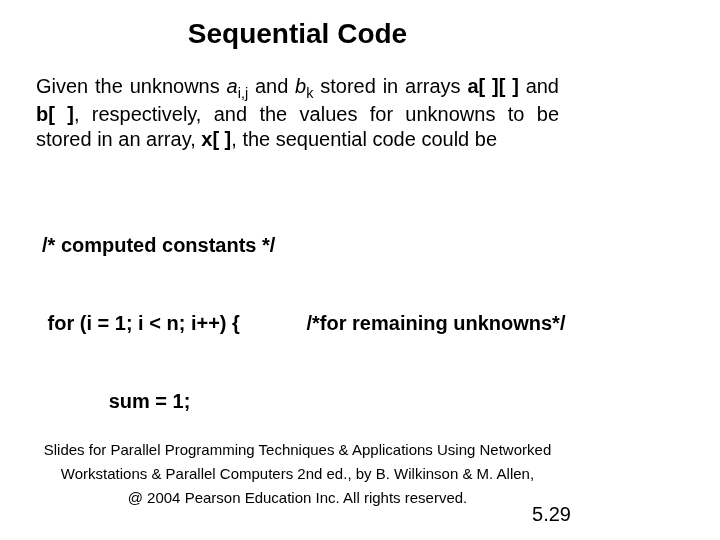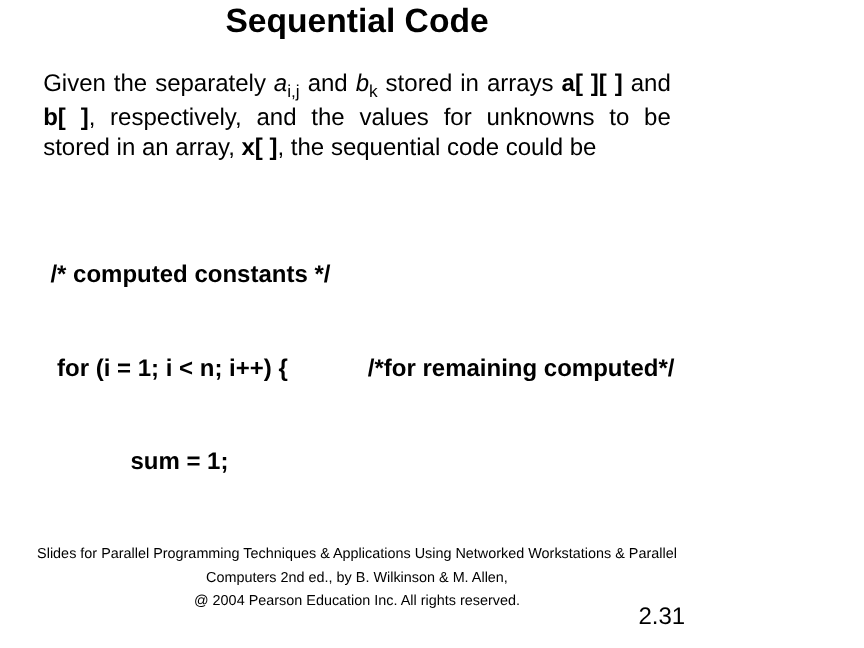--- a/index.html
+++ b/index.html
@@ -1,48 +1,48 @@
 <!DOCTYPE html>
 <html><head>
 <meta charset="utf-8">
 <style>
   * { box-sizing: border-box; margin: 0; padding: 0; }
   html, body { width: 720px; height: 540px; background: #fff; font-family: Arial, Helvetica, sans-serif; color: #000; overflow: hidden; }
-  .slide { position: relative; width: 595px; height: 540px; padding: 2px 36px 0 36px; }
+  .slide { position: relative; width: 595px; height: 540px; padding: 18px 36px 0 36px; }
   .title { text-align: center; font-size: 28px; font-weight: bold; margin-bottom: 24px; }
   .para { font-size: 20px; line-height: 1.25; text-align: justify; margin-bottom: 28px; }
   .italic { font-style: italic; }
   .sub { font-size: 0.72em; vertical-align: sub; }
   .code { font-size: 20px; font-weight: bold; font-family: Arial, sans-serif; line-height: 1.3; white-space: pre; margin-left: 6px; }
   .code .row { display: flex; }
   .code .cl { flex: 0 0 auto; }
   .code .cr { flex: 0 0 auto; }
-  .footer { position: absolute; left: 0; right: 0; bottom: 30px; text-align: center; font-size: 12px; line-height: 1.6; }
+  .footer { position: absolute; left: 0; right: 0; bottom: 30px; text-align: center; font-size: 15px; line-height: 1.6; }
   .pagenum { position: absolute; right: 24px; bottom: 14px; font-size: 20px; }
 </style>
 </head>
 <body>
 
 <div class="slide">
 
   <h1 class="title">Sequential Code</h1>
 
   <p class="para">
-    <span>Given the separately </span><span class="italic">a</span><span class="sub">i,j</span><span> and </span><span class="italic">b</span><span class="sub">k</span><span> stored in arrays </span><b>a[ ][ ]</b><span> and </span><b>b[ ]</b><span>, respectively, and the values for unknowns to be stored in an array, </span><b>x[ ]</b><span>, the sequential code could be</span>
+    <span>Given the unknowns </span><span class="italic">a</span><span class="sub">i,j</span><span> and </span><span class="italic">b</span><span class="sub">k</span><span> stored in arrays </span><b>a[ ][ ]</b><span> and </span><b>b[ ]</b><span>, respectively, and the values for unknowns to be stored in an array, </span><b>x[ ]</b><span>, the sequential code could be</span>
   </p>
 
   <div class="code">
     <div class="row"><span class="cr">/* computed constants */</span></div>
-    <div class="row"><span class="cl"> for (i = 1; i &lt; n; i++) {            </span><span class="cr">/*for remaining computed*/</span></div>
+    <div class="row"><span class="cl"> for (i = 1; i &lt; n; i++) {            </span><span class="cr">/*for remaining unknowns*/</span></div>
     <div>            sum = 1;</div>
     
     
     
   </div>
 
   <div class="footer">
     <div>Slides for Parallel Programming Techniques &amp; Applications Using Networked Workstations &amp; Parallel Computers 2nd ed., by B. Wilkinson &amp; M. Allen,</div>
     <div>@ 2004 Pearson Education Inc. All rights reserved.</div>
   </div>
 
-  <div class="pagenum">2.31</div>
+  <div class="pagenum">5.29</div>
 
 </div>
 
 </body></html>

